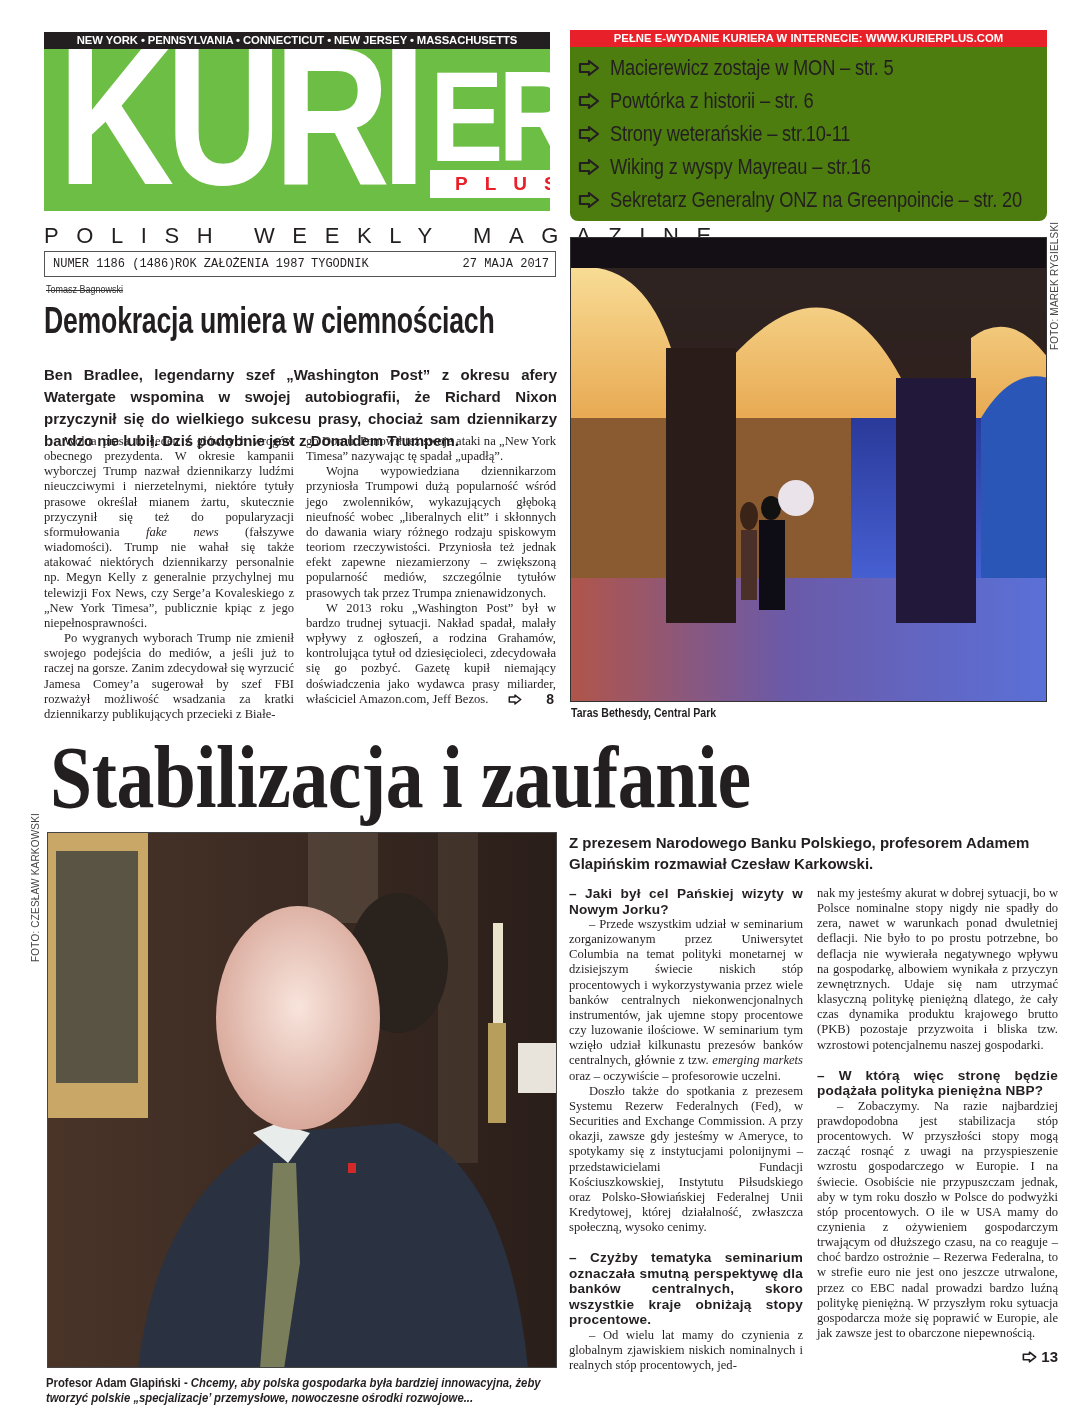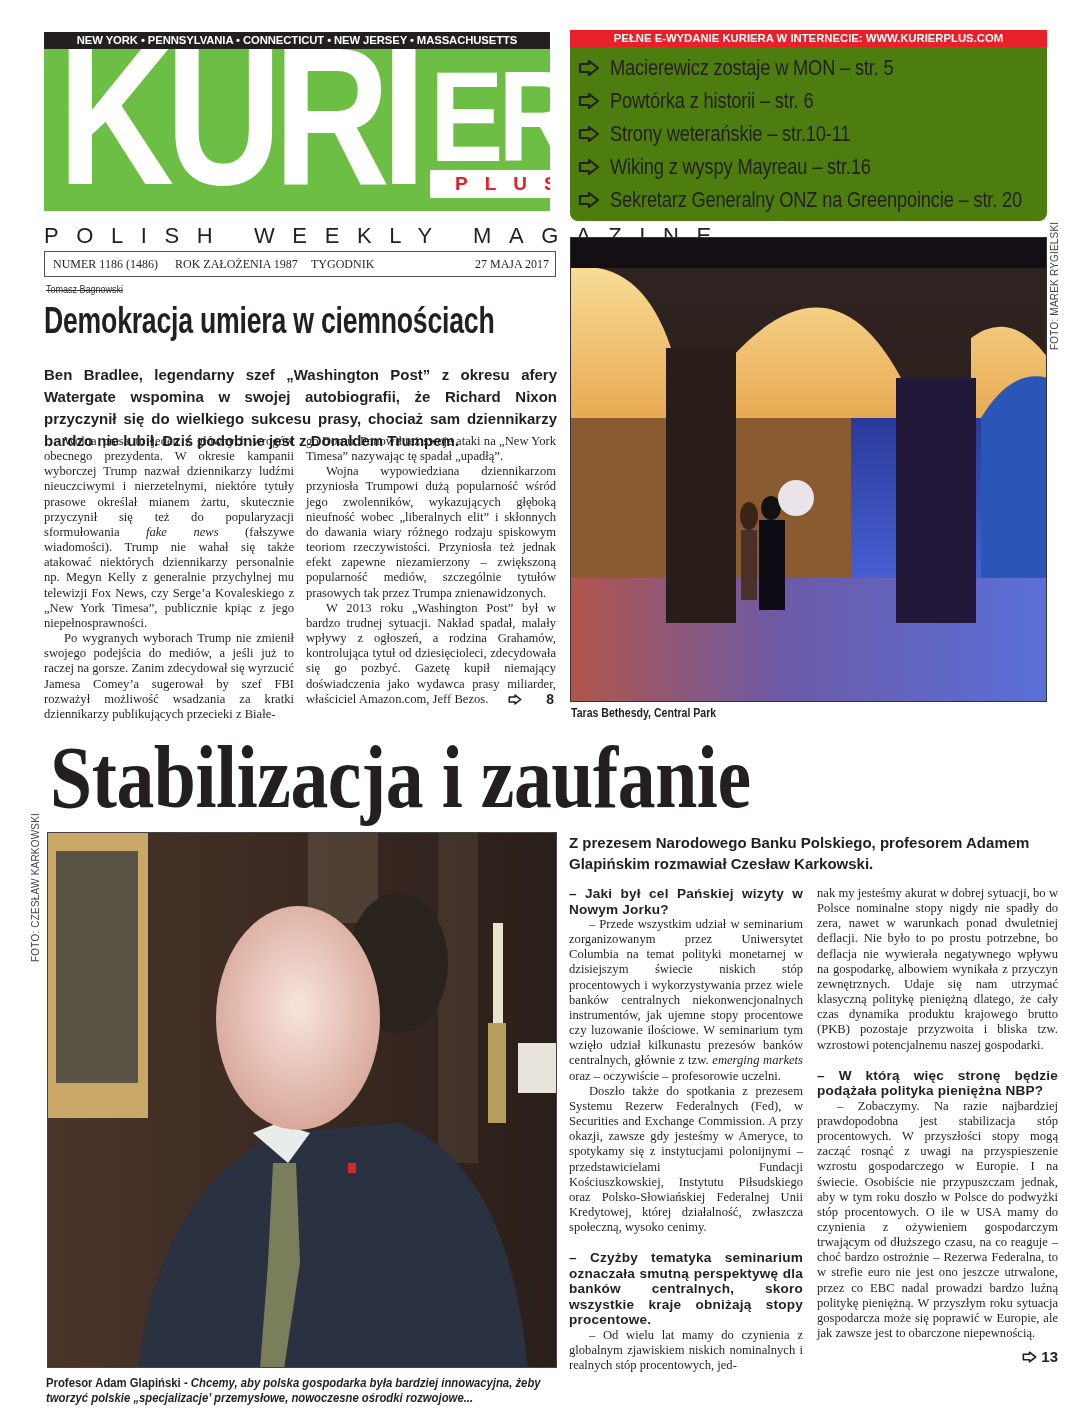--- a/index.html
+++ b/index.html
@@ -14,21 +14,21 @@
   .logo-kuri { position: absolute; left: 14px; top: -30px; font-family: "Liberation Sans", sans-serif; font-weight: bold;
     font-size: 196px; color: #fff; letter-spacing: -10px; transform: scaleX(0.82); transform-origin: left top; line-height: 1; }
   .logo-er { position: absolute; left: 386px; top: 4px; font-family: "Liberation Sans", sans-serif; font-weight: bold;
     font-size: 128px; color: #fff; letter-spacing: -6px; transform: scaleX(0.86); transform-origin: left top; line-height: 1; }
   .logo-plus { position: absolute; left: 386px; top: 121px; width: 125px; height: 28px; background: #fff;
     color: #e8202a; font-family: "Liberation Sans", sans-serif; font-weight: bold; font-size: 19px;
     letter-spacing: 17px; text-align: center; line-height: 28px; padding-left: 25px; }
   .tagline { position: absolute; left: 44px; top: 223px; width: 510px; font-family: "Liberation Sans", sans-serif;
     font-size: 22px; letter-spacing: 17.6px; color: #231f20; white-space: nowrap; line-height: 26px; }
   .issue-box { position: absolute; left: 44px; top: 251px; width: 512px; height: 26px; border: 1px solid #555;
-    font-family: Liberation Serif, serif; font-size: 12px; line-height: 24px; color: #231f20; }
+    font-family: Liberation Mono, monospace; font-size: 12px; line-height: 24px; color: #231f20; }
   .issue-box span { position: absolute; top: 0; white-space: nowrap; }
 
   
   .eed-bar { position: absolute; left: 570px; top: 30px; width: 477px; height: 17px; background: #e8202a;
     color: #fff; font-family: "Liberation Sans", sans-serif; font-weight: bold; font-size: 11.3px;
     line-height: 17px; text-align: center; white-space: nowrap; }
   .teasers { position: absolute; left: 570px; top: 47px; width: 477px; height: 174px; background: #4d7c0f;
     border-radius: 0 0 8px 8px; padding-top: 4px; }
   .teaser { display: flex; align-items: center; height: 33px; padding-left: 8px; white-space: nowrap; }
   .teaser .arrow { width: 22px; height: 16px; margin-right: 10px; flex: none; }

